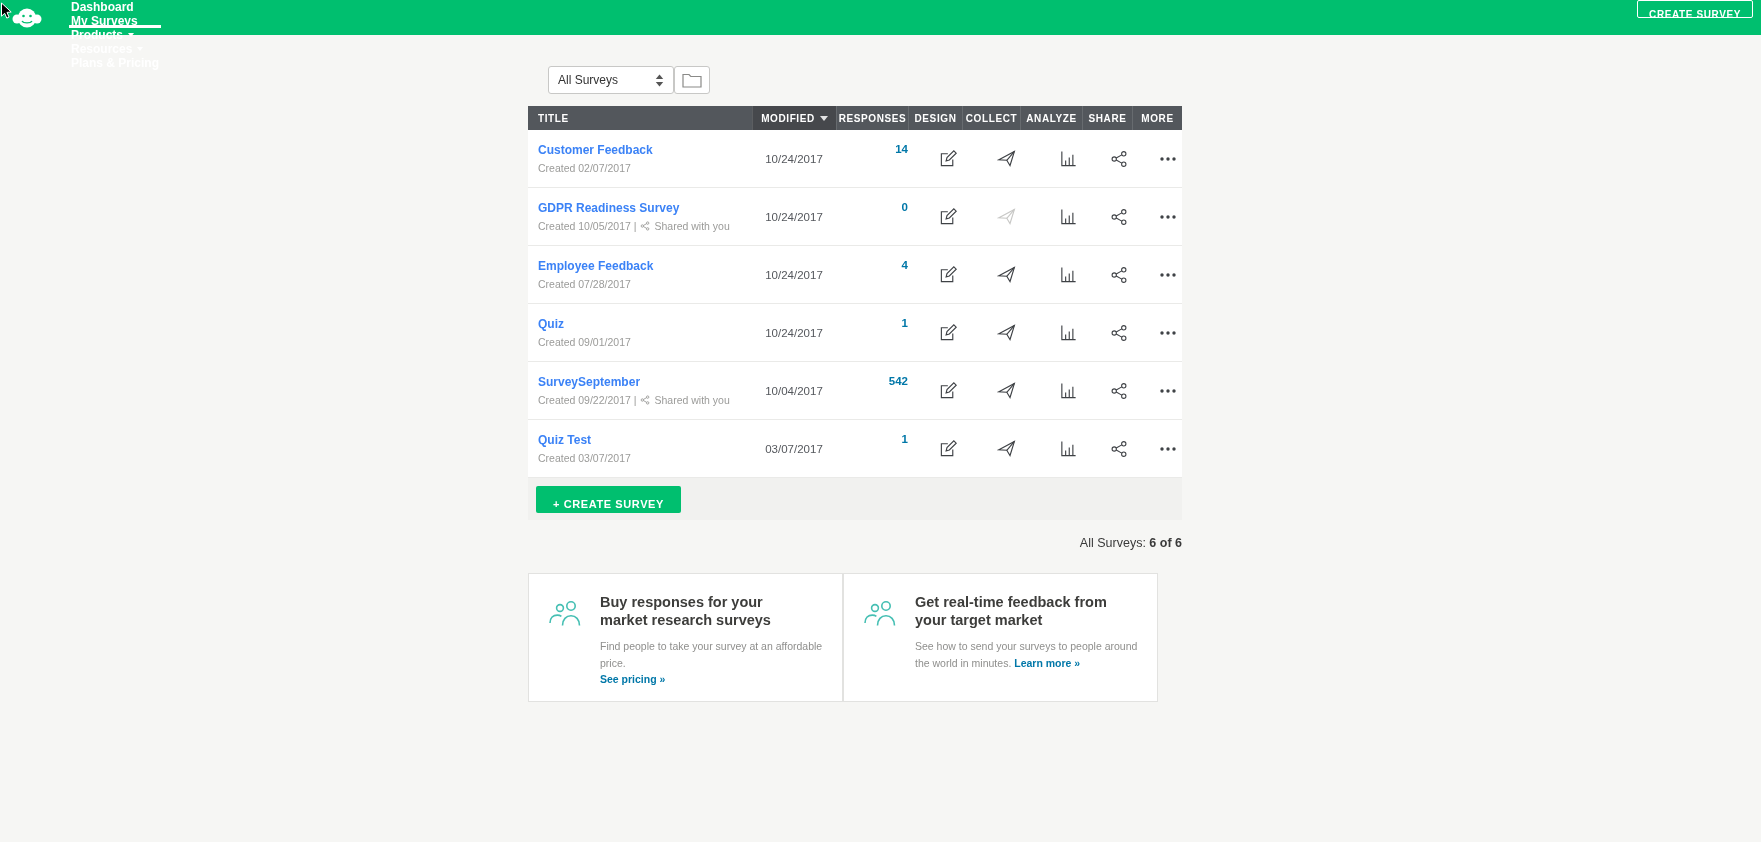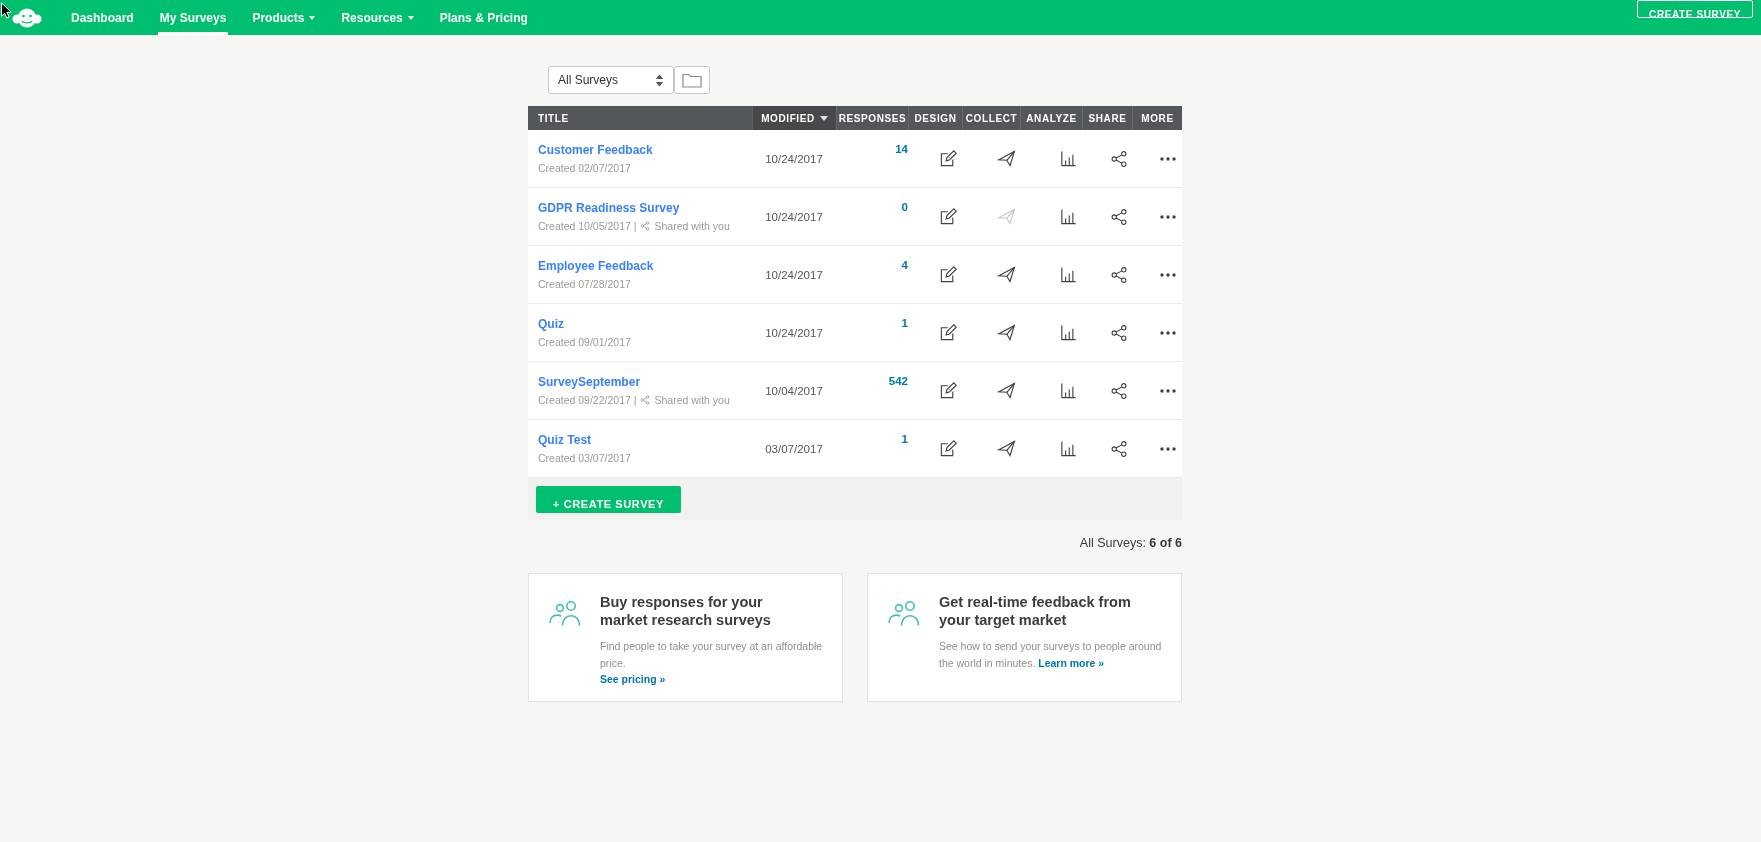--- a/index.html
+++ b/index.html
@@ -9,21 +9,21 @@
     background: #f6f6f4;
     position: relative;
     overflow: hidden;
   }
   
   .topnav {
     position:absolute; top:0; left:0; width:100%; height:35px;
     background:#00BF6F; display:flex; align-items:center; z-index:5;
   }
   .logo { margin:0 16px 0 12px; display:flex; align-items:center; }
-  .nav-links { display:flex; height:35px; }
+  .nav-links { display:flex; height:35px;flex-direction:column; }
   .nav-link {
     color:#fff; font-size:12px; font-weight:bold; text-decoration:none;
     padding:0 13px; display:flex; align-items:center; position:relative; height:35px;
   }
   .nav-link.active::after {
     content:''; position:absolute; left:11px; right:11px; bottom:0; height:3px; background:#fff;
   }
   .caret {
     display:inline-block; width:0; height:0; margin-left:5px;
     border-left:3.5px solid transparent; border-right:3.5px solid transparent;
@@ -88,21 +88,21 @@
   .shared-icon { stroke:#9b9b99; fill:none; stroke-width:1.8; }
   .tfoot { height:42px; background:#f1f1ef; display:flex; align-items:center; padding-left:8px; }
   .create-btn {
     background:#00BF6F; color:#fff; border:none; height:27px; padding:12px 17px;
     font-family:"Liberation Sans",sans-serif; font-size:11px; font-weight:bold;
     letter-spacing:.6px; border-radius:2px; cursor:pointer;
   }
   .summary { margin-top:16px; text-align:right; font-size:12.5px; color:#3a3a3a; }
   .summary .count { font-weight:bold; }
   
-  .promos { display:flex; justify-content:space-between; margin-top:23px; }
+  .promos { display:flex; margin-top:23px; }
   .promo {
     width:315px; min-height:101px; background:#fff; border:1px solid #e2e2e0;
     padding:19px 18px 14px 18px; display:flex; gap:15px;
   }
   .promo-icon { flex:0 0 38px; padding-top:6px; }
   .promo-title { font-size:14.5px; font-weight:bold; color:#3d3d3b; line-height:1.25; max-width:195px; }
   .promo-desc { font-size:10.5px; color:#8f8f8d; margin-top:9px; line-height:1.55; }
   .promo-link { color:#0077A8; font-weight:bold; text-decoration:none; font-size:10.5px; cursor:pointer; }
 </style>
 </head>

